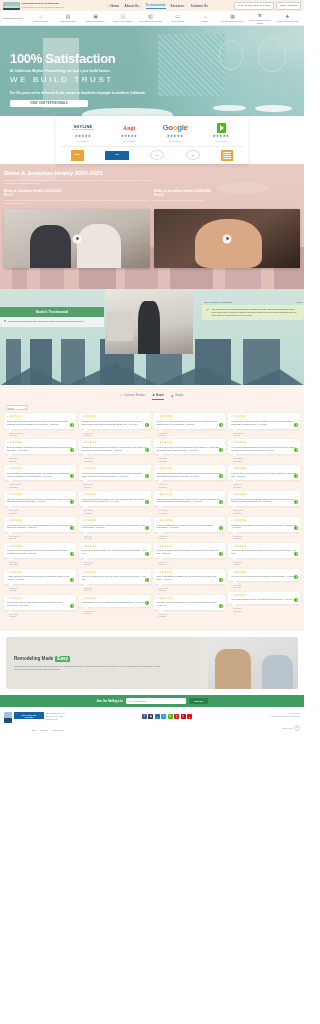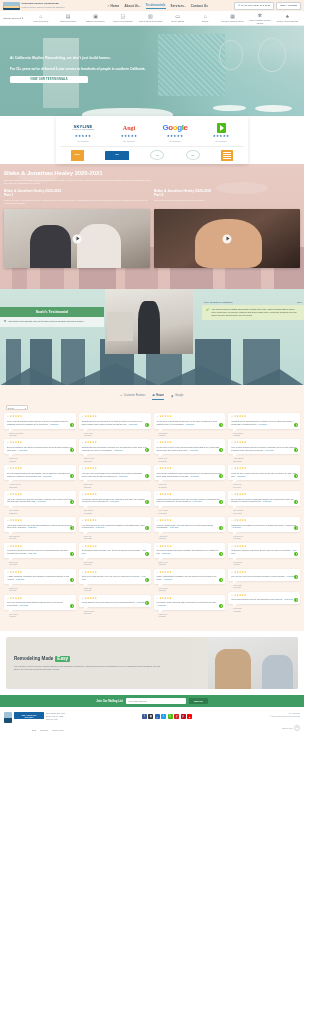--- a/index.html
+++ b/index.html
@@ -231,21 +231,23 @@
 </div>
 
 <div class="hero">
   <div class="hero-bg"></div>
   <div class="hero-mirror"></div>
   <div class="hero-mirror2"></div>
   <div class="hero-tub"></div>
   <div class="hero-sink"></div>
   <div class="hero-sink2"></div>
   <div class="hero-inner">
+    <h1>100% Satisfaction</h1>
     <div class="sub1">At California Skyline Remodeling, we don't just build homes.</div>
+    <div class="sub2">WE BUILD TRUST</div>
     <div class="sub3">For 15+ years we've delivered 5-star service to hundreds of people in southern California.</div>
     <div class="hero-btn">VIEW OUR TESTIMONIALS</div>
   </div>
 </div>
 
 <div class="ratings-wrap">
   <div class="ratings">
     <div class="rrow">
       <div class="rcell">
         <div class="rlogo">

